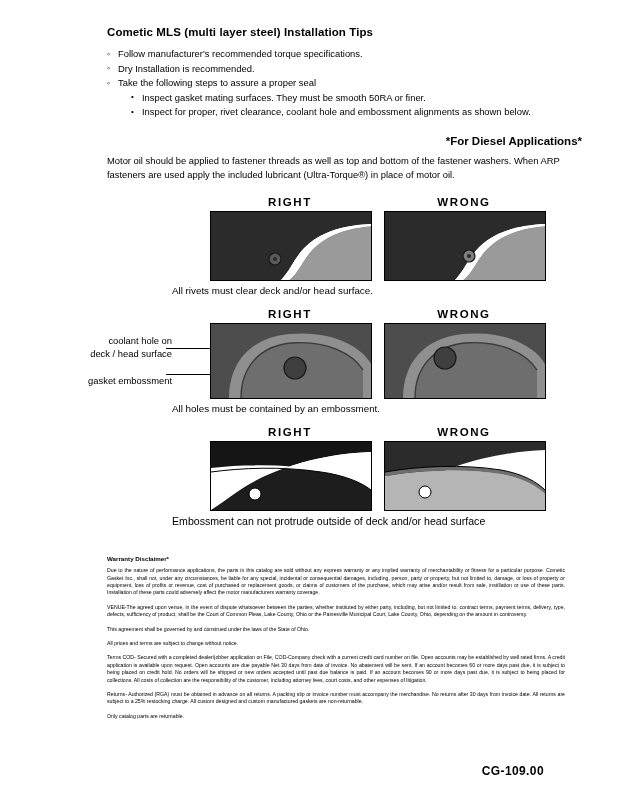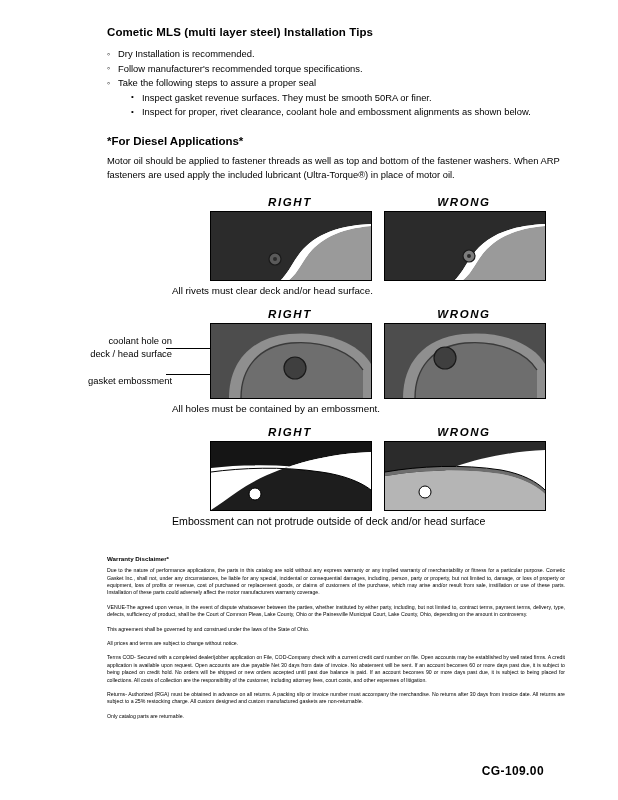--- a/index.html
+++ b/index.html
@@ -64,20 +64,21 @@
     position: absolute;
     left: 0;
     top: -0.5px;
     font-size: 8px;
   }
 
   h2.subhead {
     font-size: 11.5px;
     font-weight: bold;
     margin: 15px 0 7px 71px;
+    text-align: right;
   }
   p.para {
     font-size: 9.4px;
     line-height: 14.3px;
     margin: 0 0 11px 71px;
     max-width: 460px;
   }
   p.note {
     font-size: 9.4px;
     line-height: 14.3px;
@@ -90,21 +91,20 @@
     position: relative;
   }
   .fig-row {
     display: flex;
     gap: 14px;
     justify-content: center;
     margin-left: 136px;
   }
   .fig-col {
     width: 160px;
-    font-style: italic;
   }
   .fig-label {
     text-align: center;
     font-size: 11.5px;
     font-weight: bold;
     letter-spacing: 1.6px;
     margin-bottom: 3px;
   }
   .fig-box {
     width: 160px;
@@ -168,30 +168,30 @@
 </style>
 </head>
 <body>
 
 <div class="page">
 
   <h1 class="title">Cometic MLS (multi layer steel) Installation Tips</h1>
 
   <ul class="bullets">
     <li>
-      <span>Dry Installation is recommended.</span>
+      <span>Follow manufacturer's recommended torque specifications.</span>
     </li>
     <li>
-      <span>Follow manufacturer's recommended torque specifications.</span>
+      <span>Dry Installation is recommended.</span>
     </li>
     <li>
       <span>Take the following steps to assure a proper seal</span>
       <ul class="sub">
         <li>
-          <span>Inspect gasket revenue surfaces.  They must be smooth 50RA or finer.</span>
+          <span>Inspect gasket mating surfaces.  They must be smooth 50RA or finer.</span>
         </li>
         <li>
           <span>Inspect for proper, rivet clearance, coolant hole and embossment alignments as shown below.</span>
         </li>
       </ul>
     </li>
   </ul>
 
   <h2 class="subhead">*For Diesel Applications*</h2>
   <p class="para">Motor oil should be applied to fastener threads as well as top and bottom of the fastener washers.  When ARP fasteners are used apply the included lubricant (Ultra-Torque®) in place of motor oil.</p>

